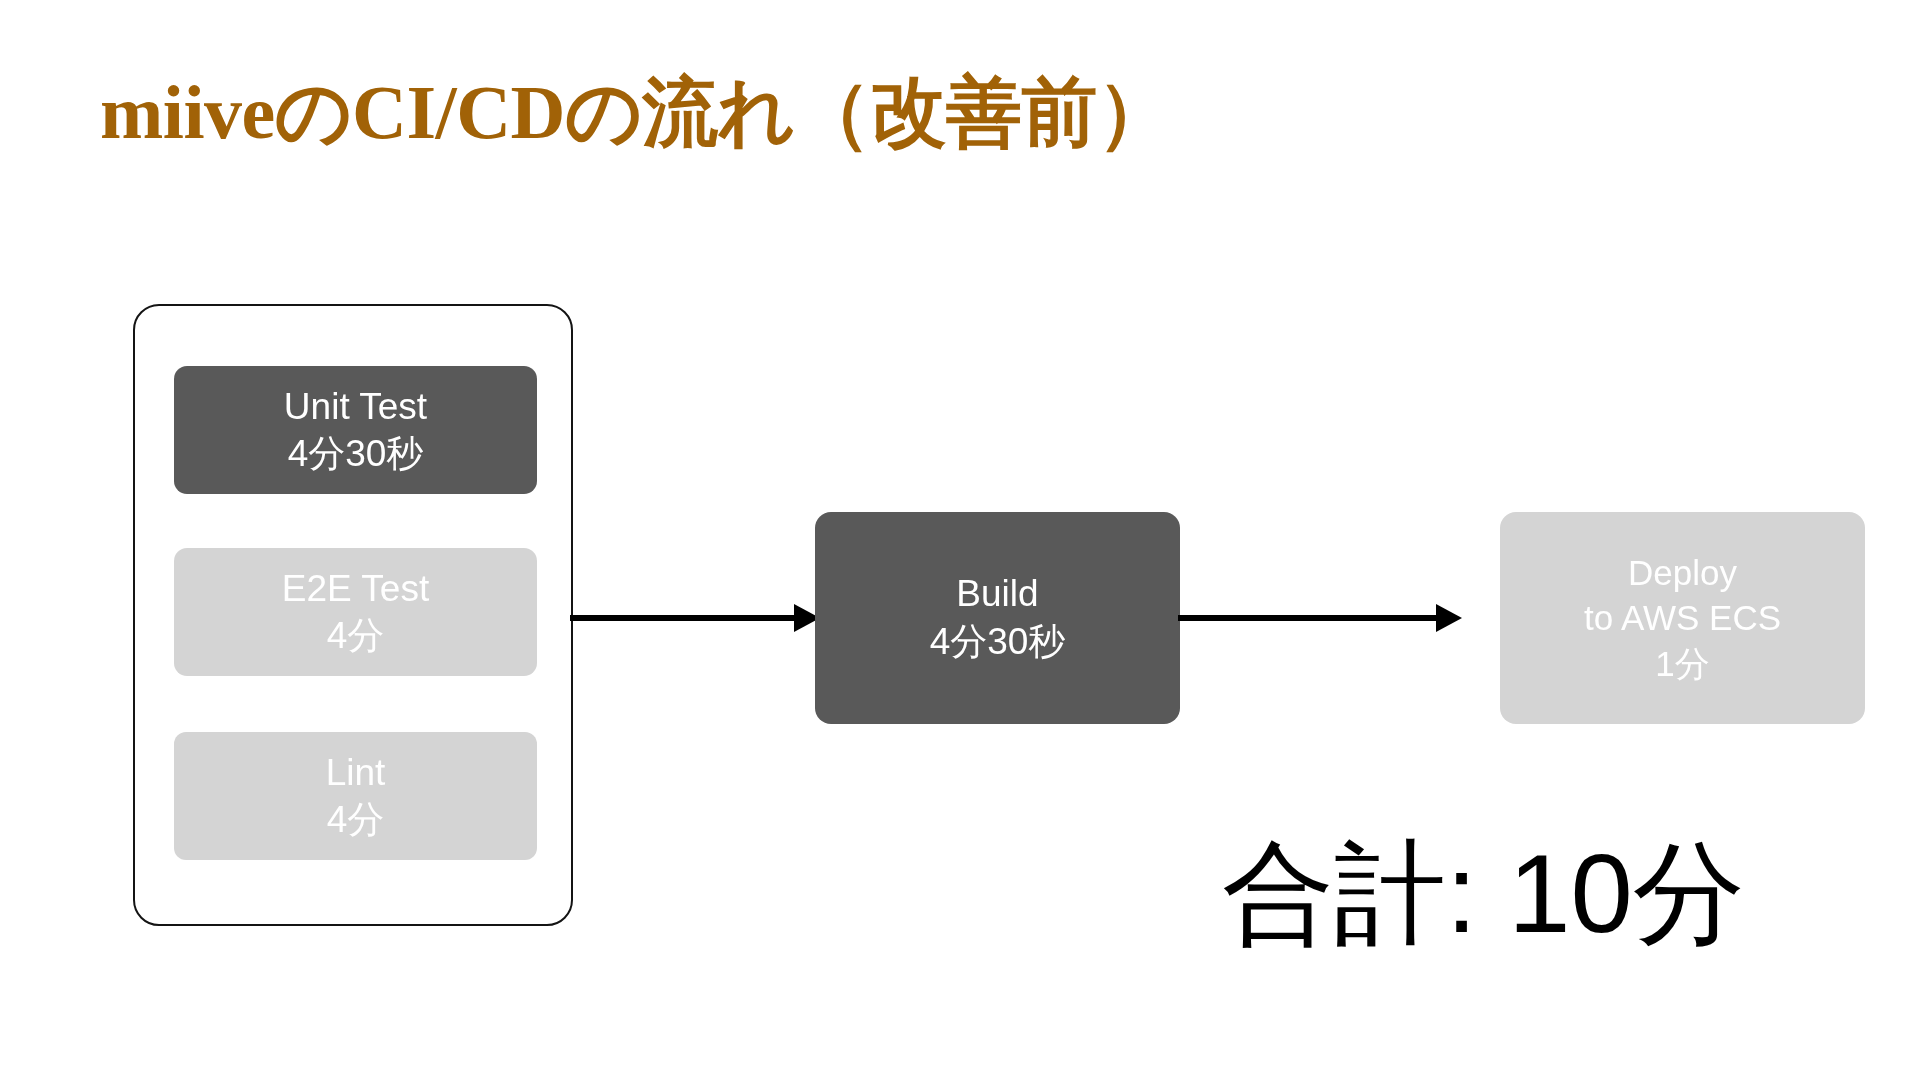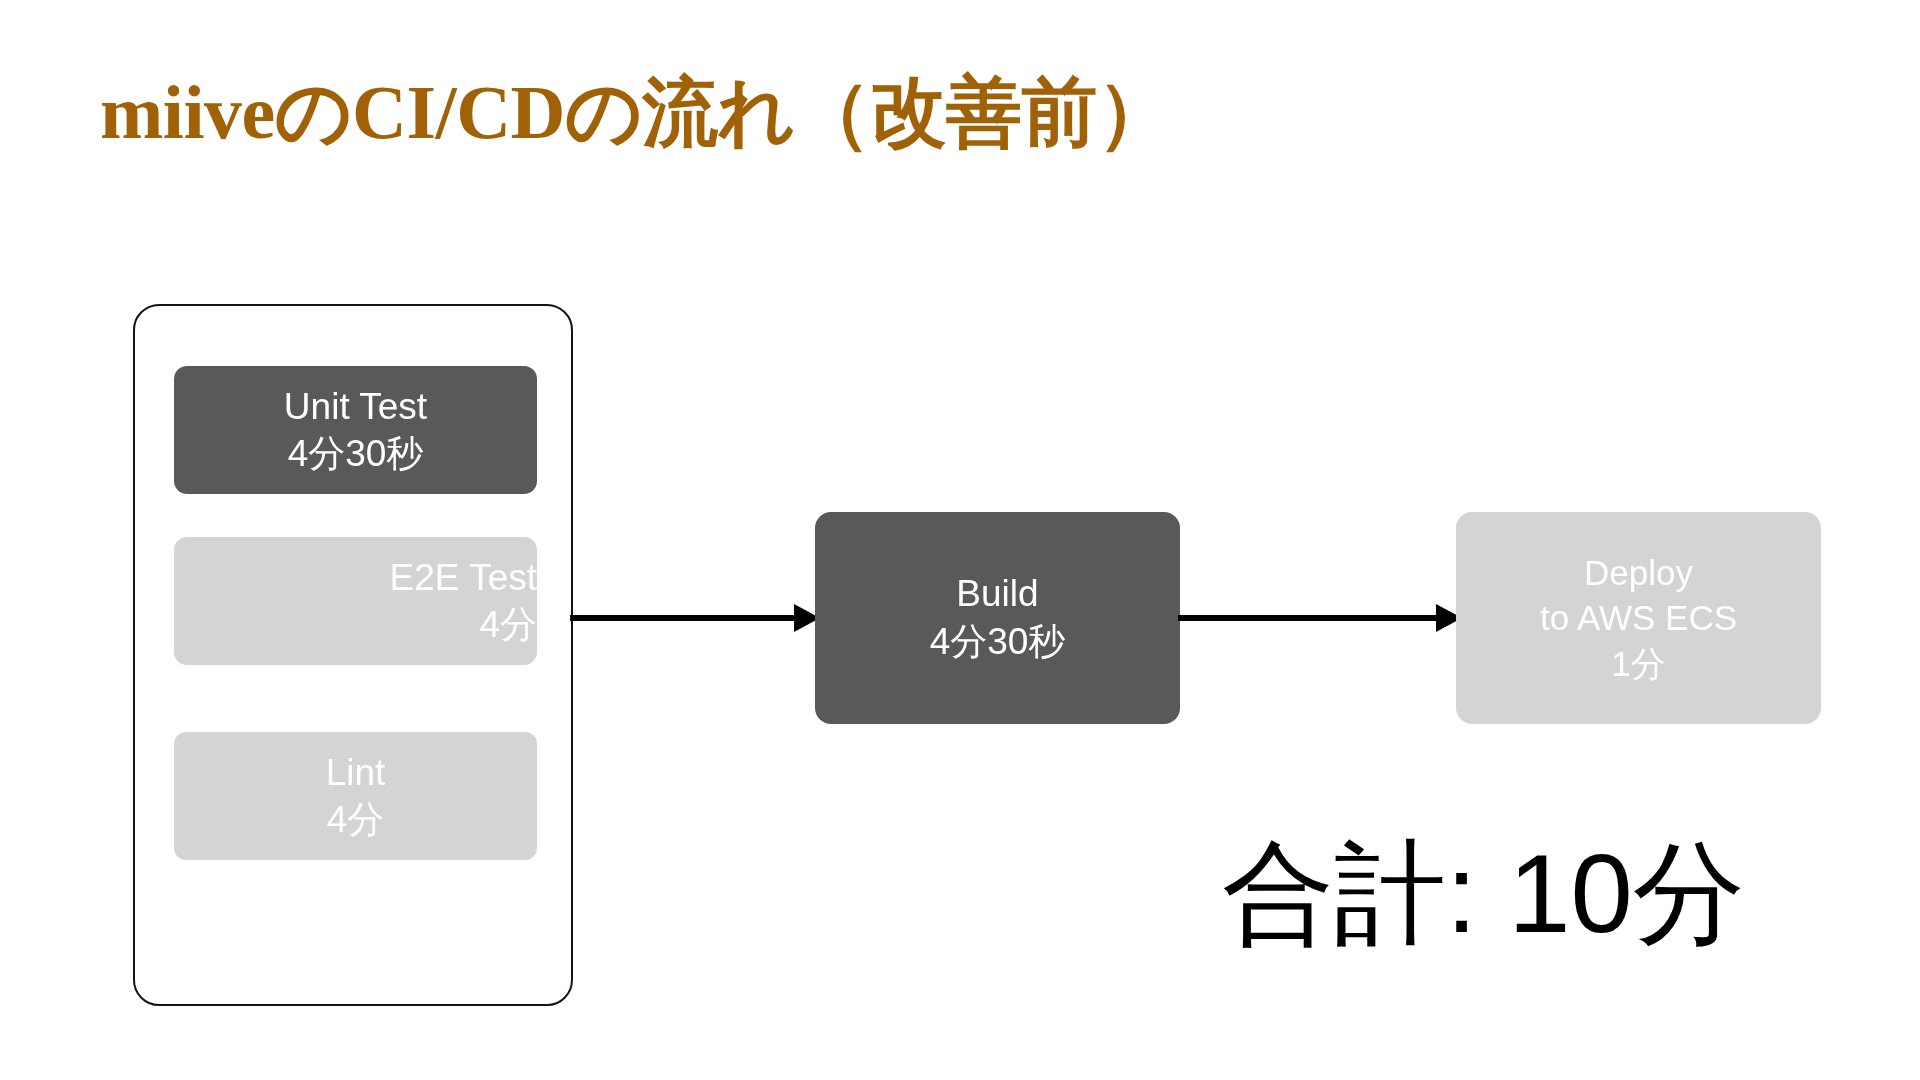--- a/index.html
+++ b/index.html
@@ -33,21 +33,21 @@
     white-space: nowrap;
     font-family: Liberation Serif, serif;
   }
 
   
   .parallel-group {
     position: absolute;
     left: 133px;
     top: 304px;
     width: 440px;
-    height: 702px;
+    height: 622px;
     box-sizing: border-box;
     background: #ffffff;
     border: 2px solid #141414;
     border-radius: 26px;
   }
 
   .job-box {
     position: absolute;
     left: 39px;
     width: 363px;
@@ -69,39 +69,39 @@
   .job-box .job-time {
     font-size: 37px;
     line-height: 1.28;
     white-space: nowrap;
   }
 
   .job-box.tone-dark  { background: #595959; }
   .job-box.tone-light { background: #d4d4d4; }
 
   .job-slot-0 { top: 60px; }
-  .job-slot-1 { top: 231px; align-items: flex-end; }
+  .job-slot-1 { top: 242px; }
   .job-slot-2 { top: 426px; border-radius: 12px; }
 
   
   .stage-box {
     position: absolute;
     width: 365px;
     height: 212px;
     border-radius: 16px;
     box-sizing: border-box;
     display: flex;
     flex-direction: column;
     align-items: center;
     justify-content: center;
     color: #ffffff;
     text-align: center;
   }
   .stage-box.tone-dark  { background: #595959; text-align: right; }
-  .stage-box.tone-light { background: #d4d4d4; }
+  .stage-box.tone-light { background: #d4d4d4; margin-left: 44px; }
   .stage-box .stage-line {
     font-size: 37px;
     line-height: 1.30;
     white-space: nowrap;
   }
   .stage-box.tone-light .stage-line { font-size: 35px; }
 
   .stage-build  { left: 815px;  top: 512px; }
   .stage-deploy { left: 1456px; top: 512px; }
 

